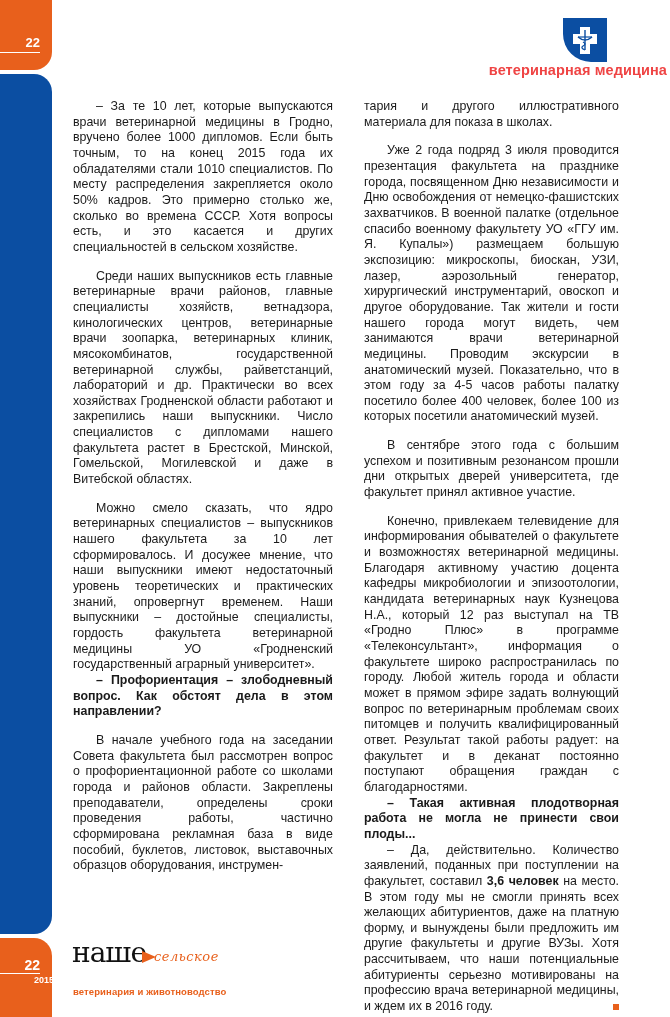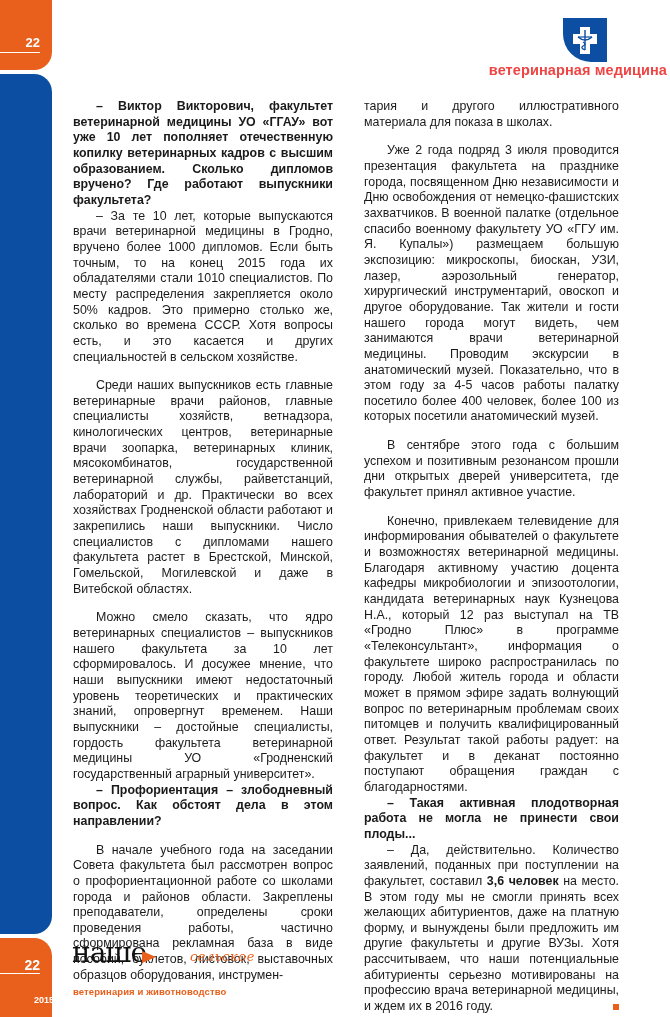--- a/index.html
+++ b/index.html
@@ -19,21 +19,21 @@
     color:#fff; font-weight:bold; font-size:13px; line-height:14px;
   }
   .page-num-top-line { position:absolute; left:0; top:52px; width:40px; height:1px; background:#fff; }
   .page-num-bottom {
     position:absolute; left:0; top:958px; width:40px; text-align:right;
     color:#fff; font-weight:bold; font-size:14px; line-height:14px;
   }
   .page-num-bottom-line { position:absolute; left:0; top:973px; width:40px; height:1px; background:#fff; }
   .page-year {
     position:absolute; left:0; top:975px; width:54px; text-align:right;
-    color:#fff; font-weight:bold; font-size:9px; line-height:10px;margin-top:20px;
+    color:#fff; font-weight:bold; font-size:9px; line-height:10px;
   }
 
   
   .section-emblem {
     position:absolute; left:563px; top:18px; width:44px; height:44px;
     background:#0b4ea2; border-bottom-left-radius:28px;
   }
   .section-emblem svg { position:absolute; left:0; top:0; }
   .section-title {
     position:absolute; right:3px; top:62px;
@@ -59,21 +59,21 @@
   }
 
   
   .mag-logo { position:absolute; left:72px; top:945px; width:190px; height:60px; }
   .mag-line1 {
     position:absolute; left:0; top:-6px; font-family:"DejaVu Serif", serif;
     font-size:28px; line-height:28px; color:#111; letter-spacing:-1px;text-align:right;
   }
   .mag-script {
     position:absolute; left:82px; top:4px; font-family:"DejaVu Serif", serif;
-    font-style:italic; font-size:13px; color:#e8601c; letter-spacing:0.5px;margin-left:36px;
+    font-style:italic; font-size:13px; color:#e8601c; letter-spacing:0.5px;
   }
   .mag-flag {
     position:absolute; left:70px; top:6px; width:0; height:0;
     border-left:14px solid #e8601c; border-top:6px solid transparent; border-bottom:6px solid transparent;
   }
   .mag-line2 {
     position:absolute; left:0; top:14px; font-family:"DejaVu Serif", serif;
     font-size:24px; line-height:28px; color:#111; letter-spacing:-0.5px;
   }
   .mag-sub {
@@ -98,21 +98,20 @@
     <path d="M17 9 h10 v7 h7 v10 h-7 v10 h-10 v-10 h-7 v-10 h7 z" fill="#ffffff"></path>
     <path d="M15 19 q7 6 14 0" stroke="#0b4ea2" stroke-width="1.6" fill="none"></path>
     <path d="M22 12 v20" stroke="#0b4ea2" stroke-width="1.4"></path>
     <path d="M20 24 q4 2 0 4 q-3 2 2 4" stroke="#0b4ea2" stroke-width="1.3" fill="none"></path>
     <path d="M15 19 h14" stroke="#0b4ea2" stroke-width="1.2"></path>
   </svg>
 </div>
 <div class="section-title">ветеринарная медицина</div>
 
 <div class="col col-left">
-  <p class="q">– Виктор Викторович, факультет ветеринарной медицины УО «ГГАУ» вот уже 10 лет пополняет отечественную копилку ветеринарных кадров с высшим образованием. Сколько дипломов вручено? Где работают выпускники факультета?</p>
   <p>– За те 10 лет, которые выпускаются врачи ветеринарной медицины в Гродно, вручено более 1000 дипломов. Если быть точным, то на конец 2015 года их обладателями стали 1010 специалистов. По месту распределения закрепляется около 50% кадров. Это примерно столько же, сколько во времена СССР. Хотя вопросы есть, и это касается и других специальностей в сельском хозяйстве.</p>
   <p class="gap">Среди наших выпускников есть главные ветеринарные врачи районов, главные специалисты хозяйств, ветнадзора, кинологических центров, ветеринарные врачи зоопарка, ветеринарных клиник, мясокомбинатов, государственной ветеринарной службы, райветстанций, лабораторий и др. Практически во всех хозяйствах Гродненской области работают и закрепились наши выпускники. Число специалистов с дипломами нашего факультета растет в Брестской, Минской, Гомельской, Могилевской и даже в Витебской областях.</p>
   <p class="gap">Можно смело сказать, что ядро ветеринарных специалистов – выпускников нашего факультета за 10 лет сформировалось. И досужее мнение, что наши выпускники имеют недостаточный уровень теоретических и практических знаний, опровергнут временем. Наши выпускники – достойные специалисты, гордость факультета ветеринарной медицины УО «Гродненский государственный аграрный университет».</p>
   <p class="q">– Профориентация – злободневный вопрос. Как обстоят дела в этом направлении?</p>
   <p class="gap">В начале учебного года на заседании Совета факультета был рассмотрен вопрос о профориентационной работе со школами города и районов области. Закреплены преподаватели, определены сроки проведения работы, частично сформирована рекламная база в виде пособий, буклетов, листовок, выставочных образцов оборудования, инструмен-</p>
 </div>
 
 <div class="col col-right">
   <p class="no-indent">тария и другого иллюстративного материала для показа в школах.</p>
   <p class="gap">Уже 2 года подряд 3 июля проводится презентация факультета на празднике города, посвященном Дню независимости и Дню освобождения от немецко-фашистских захватчиков. В военной палатке (отдельное спасибо военному факультету УО «ГГУ им. Я. Купалы») размещаем большую экспозицию: микроскопы, биоскан, УЗИ, лазер, аэрозольный генератор, хирургический инструментарий, овоскоп и другое оборудование. Так жители и гости нашего города могут видеть, чем занимаются врачи ветеринарной медицины. Проводим экскурсии в анатомический музей. Показательно, что в этом году за 4-5 часов работы палатку посетило более 400 человек, более 100 из которых посетили анатомический музей.</p>

